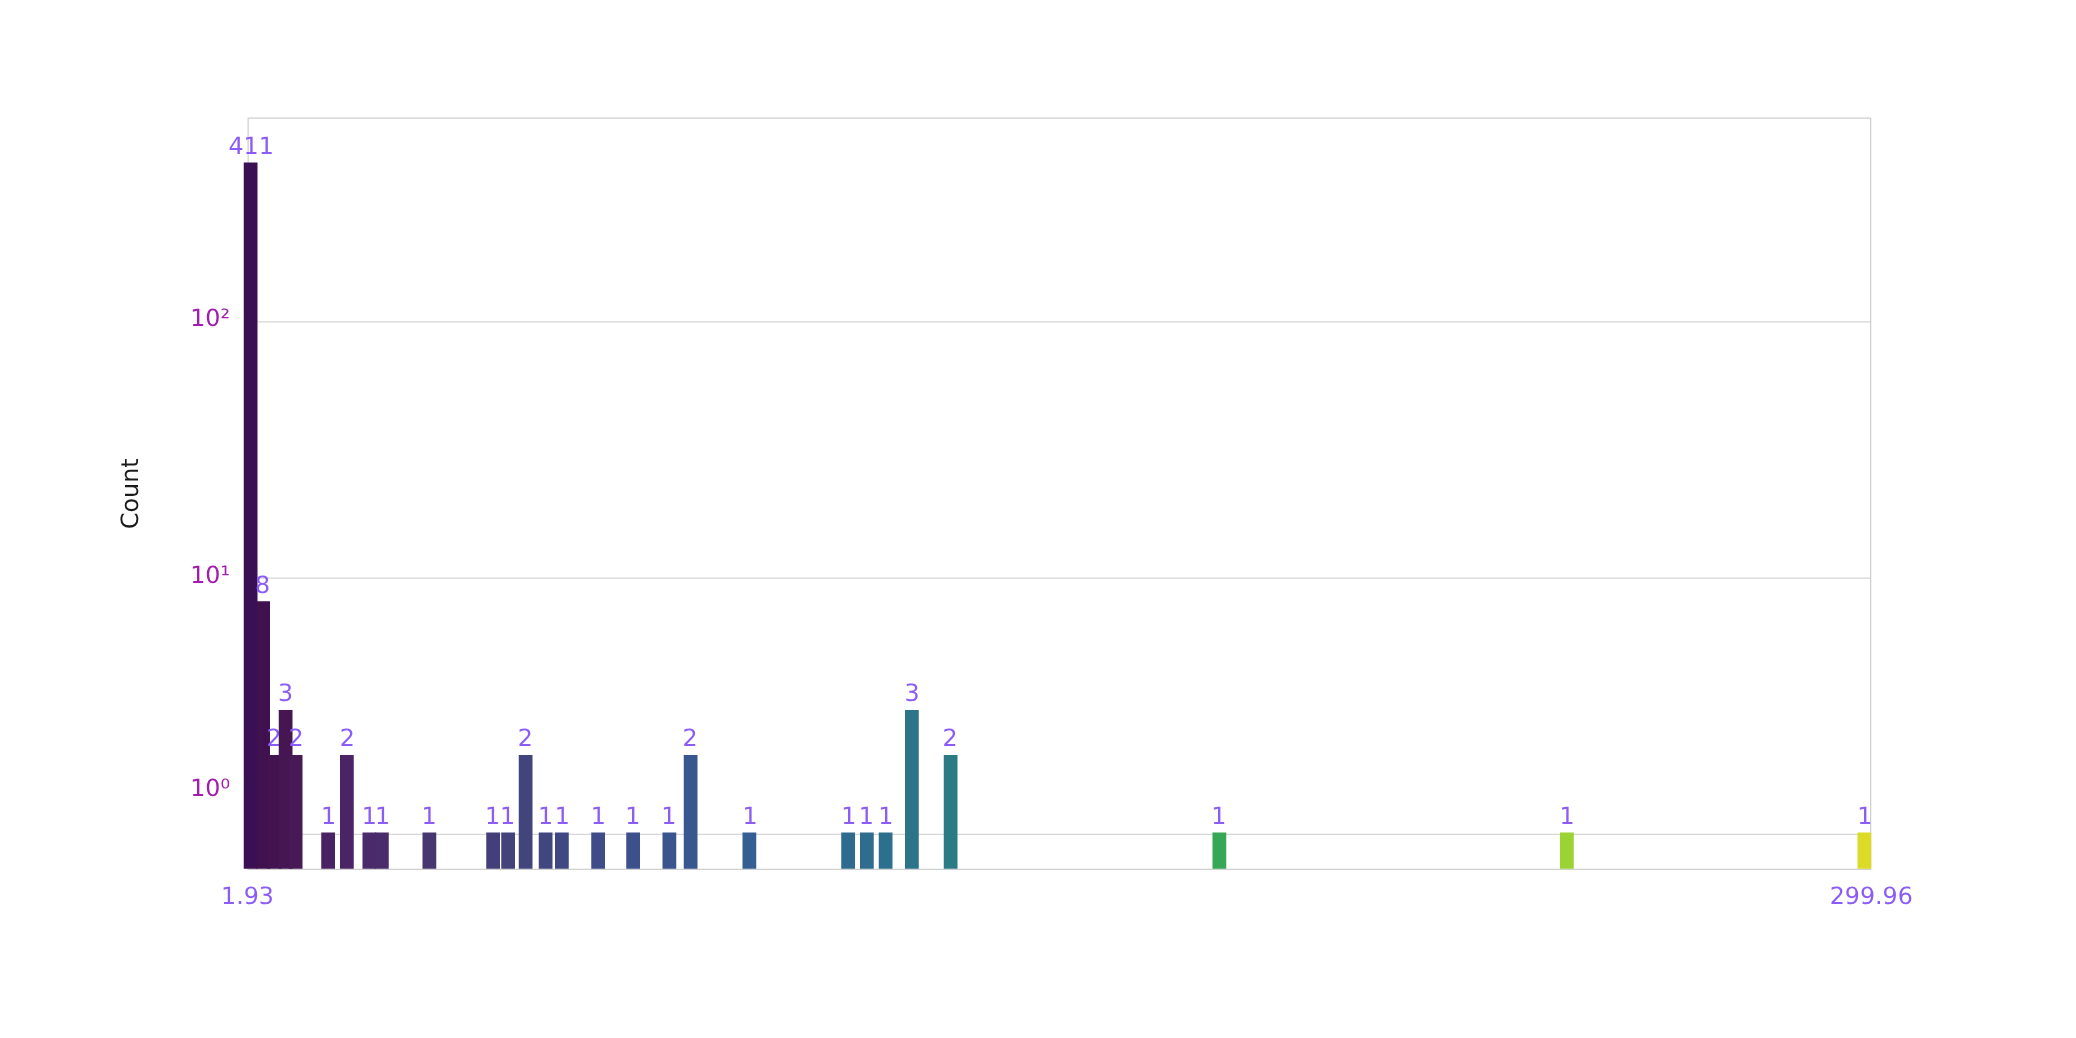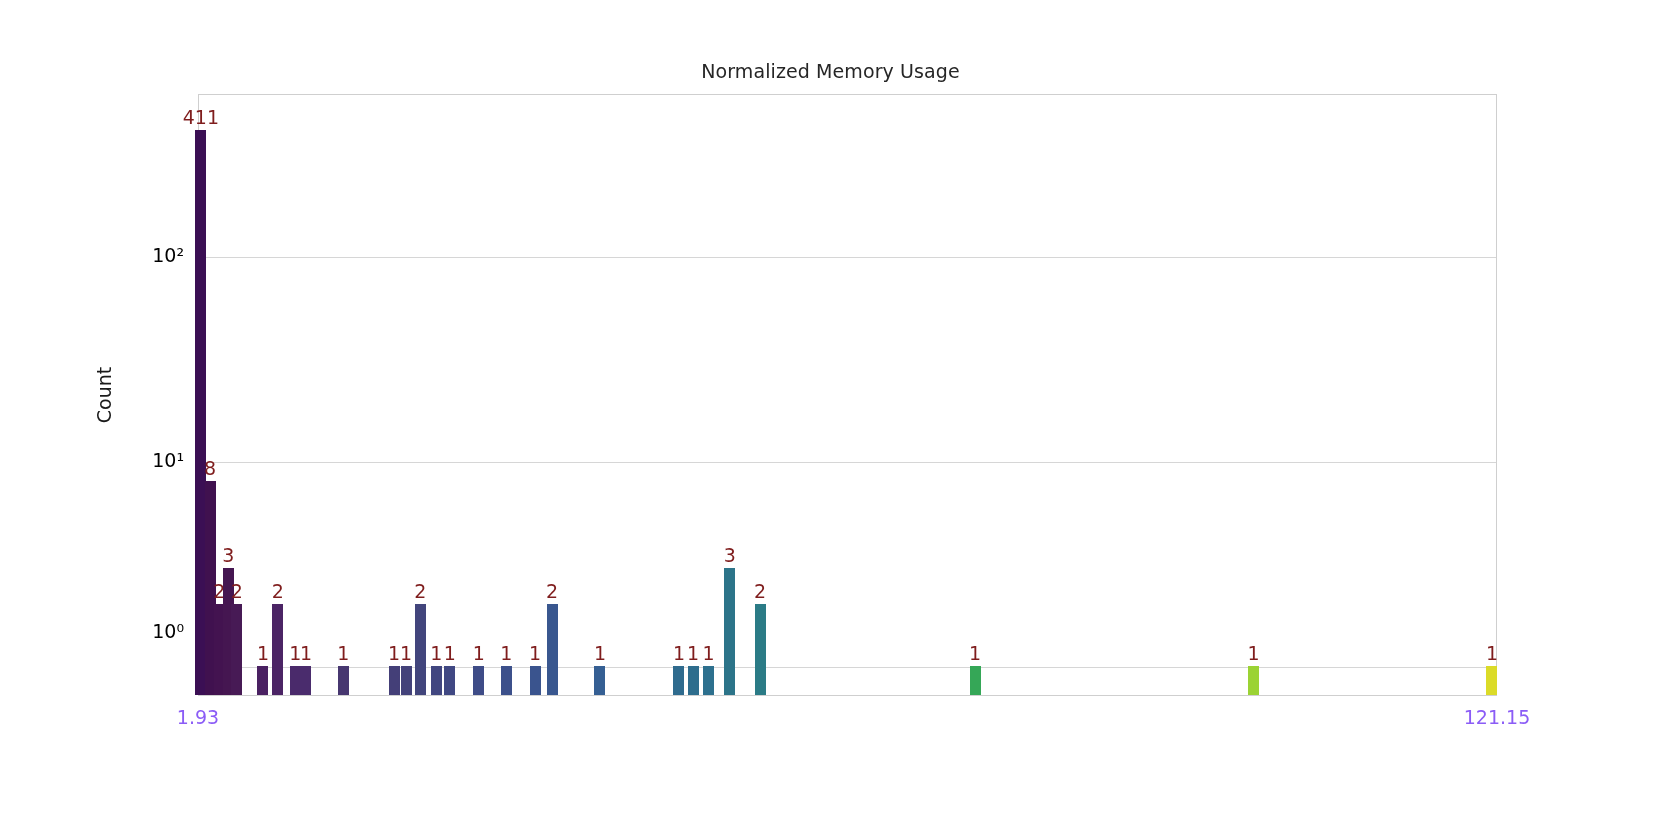--- a/index.html
+++ b/index.html
@@ -44,32 +44,32 @@
     position:absolute;
     left:0;top:0;right:0;bottom:0;
   }
   .bar{
     position:absolute;
     bottom:0;
   }
   .bar-label{
     position:absolute;
     font-size:19px;
-    color:#7f1d1d;
+    color:#8b5cf6;
     text-align:left;
     white-space:nowrap;
     transform:translateX(-50%);
   }
 
   
   .ytick{
     position:absolute;
     right:1667px;           
     font-size:19px;
-    color:#000000;
+    color:#a21caf;
     white-space:nowrap;
   }
   #ylabel{
     position:absolute;
     left:104px;
     top:395px;
     font-size:19px;
     color:#1a1a1a;
     transform:translate(-50%,-50%) rotate(-90deg);
     transform-origin:center center;
@@ -84,32 +84,31 @@
     color:#8b5cf6;
     white-space:nowrap;
     transform:translateX(-50%);
   }
 </style>
 </head>
 <body>
 
 <div id="figure">
 
-  <div id="chart-title">Normalized Memory Usage</div>
 
   <div id="ylabel">Count</div>
 
   <div id="y-ticks">
       <div class="ytick" style="position: absolute; right: 1477px; top: 620px;">10⁰</div>
       <div class="ytick" style="position: absolute; right: 1477px; top: 448.631px;">10¹</div>
       <div class="ytick" style="position: absolute; right: 1477px; top: 243.525px;">10²</div>
     </div>
   <div id="x-ticks">
       <div class="xtick" style="left: 198px;">1.93</div>
-      <div class="xtick" style="left: 1497px;">121.15</div>
+      <div class="xtick" style="left: 1497px;">299.96</div>
     </div>
 
   <div id="plot-area">
     <div id="grid-layer">
         <div class="gridline" style="top: 572.038px;"></div>
         <div class="gridline" style="top: 366.931px;"></div>
         <div class="gridline" style="top: 161.825px;"></div>
       </div>
     <div id="bars-layer">
         <div class="bar" style="left: -3.59624px; width: 11px; height: 565.378px; background: rgb(59, 15, 84);"></div>

